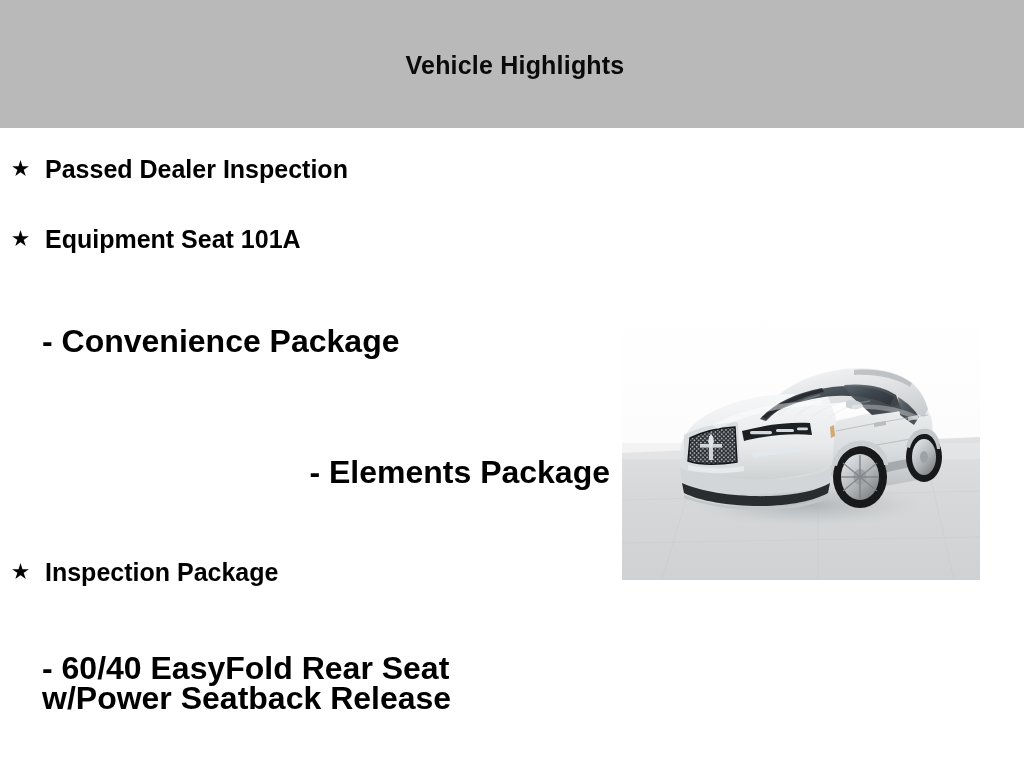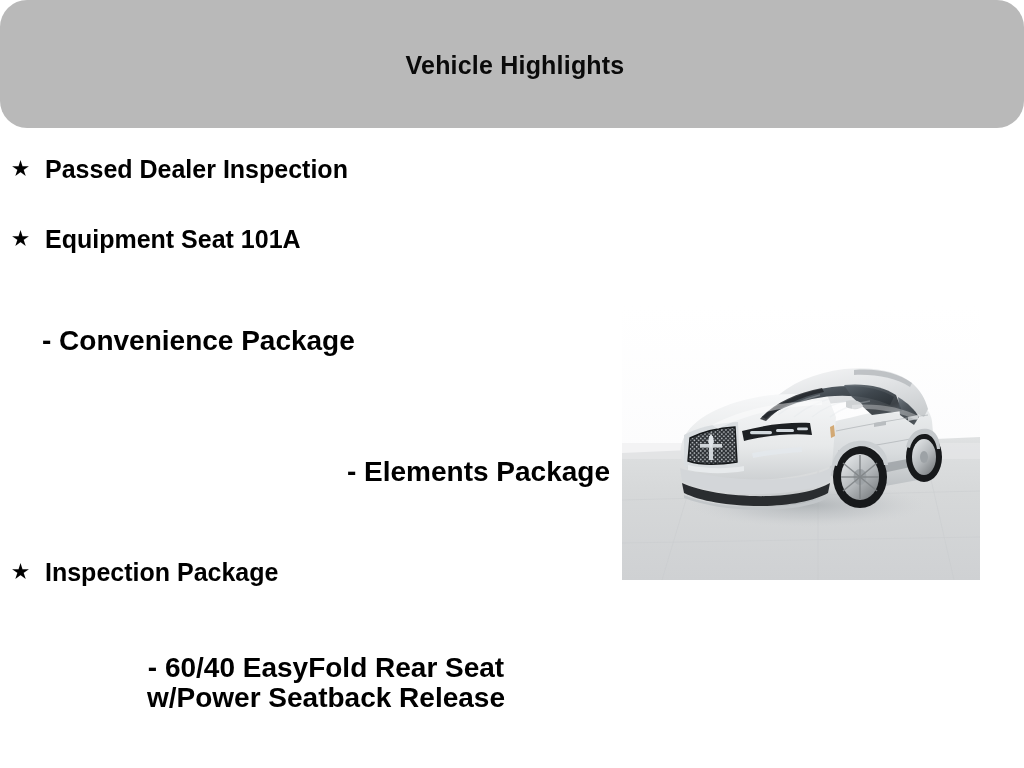--- a/index.html
+++ b/index.html
@@ -18,21 +18,20 @@
 
   
   #header-bar {
     position: absolute;
     left: 0;
     top: 0;
     width: 1024px;
     height: 128px;
     background: #b9b9b9;
     box-sizing: border-box;
-    border-radius: 27px;
   }
   #page-title {
     position: absolute;
     left: 0;
     top: 50px;
     width: 1030px;
     text-align: center;
     font-size: 25px;
     font-weight: bold;
     color: #0a0a0a;
@@ -70,37 +69,37 @@
     width: 22px;
     font-size: 19px;
     line-height: 30px;
     text-align: left;
     color: #000000;
   }
 
   
   .hl-item.level-dash {
     padding-left: 42px;
-    font-size: 28px;
+    font-size: 32px;
     line-height: 30px;
     white-space: pre-line;
   }
 
   .hl-label {
     display: block;
     white-space: pre-line;
   }
 
   
   .sp-a { margin-top: 26px; }
   .sp-b { margin-top: 40px; }
   .sp-c { margin-top: 42px; }
   .sp-d { margin-top: 41px; text-align: right; }
   .sp-e { margin-top: 40px; }
-  .sp-f { margin-top: 36px; text-align: center; }
+  .sp-f { margin-top: 36px; }
 
   
   #vehicle-photo {
     position: absolute;
     left: 622px;
     top: 305px;
     width: 358px;
     height: 275px;
     overflow: hidden;
     background: #ffffff;

